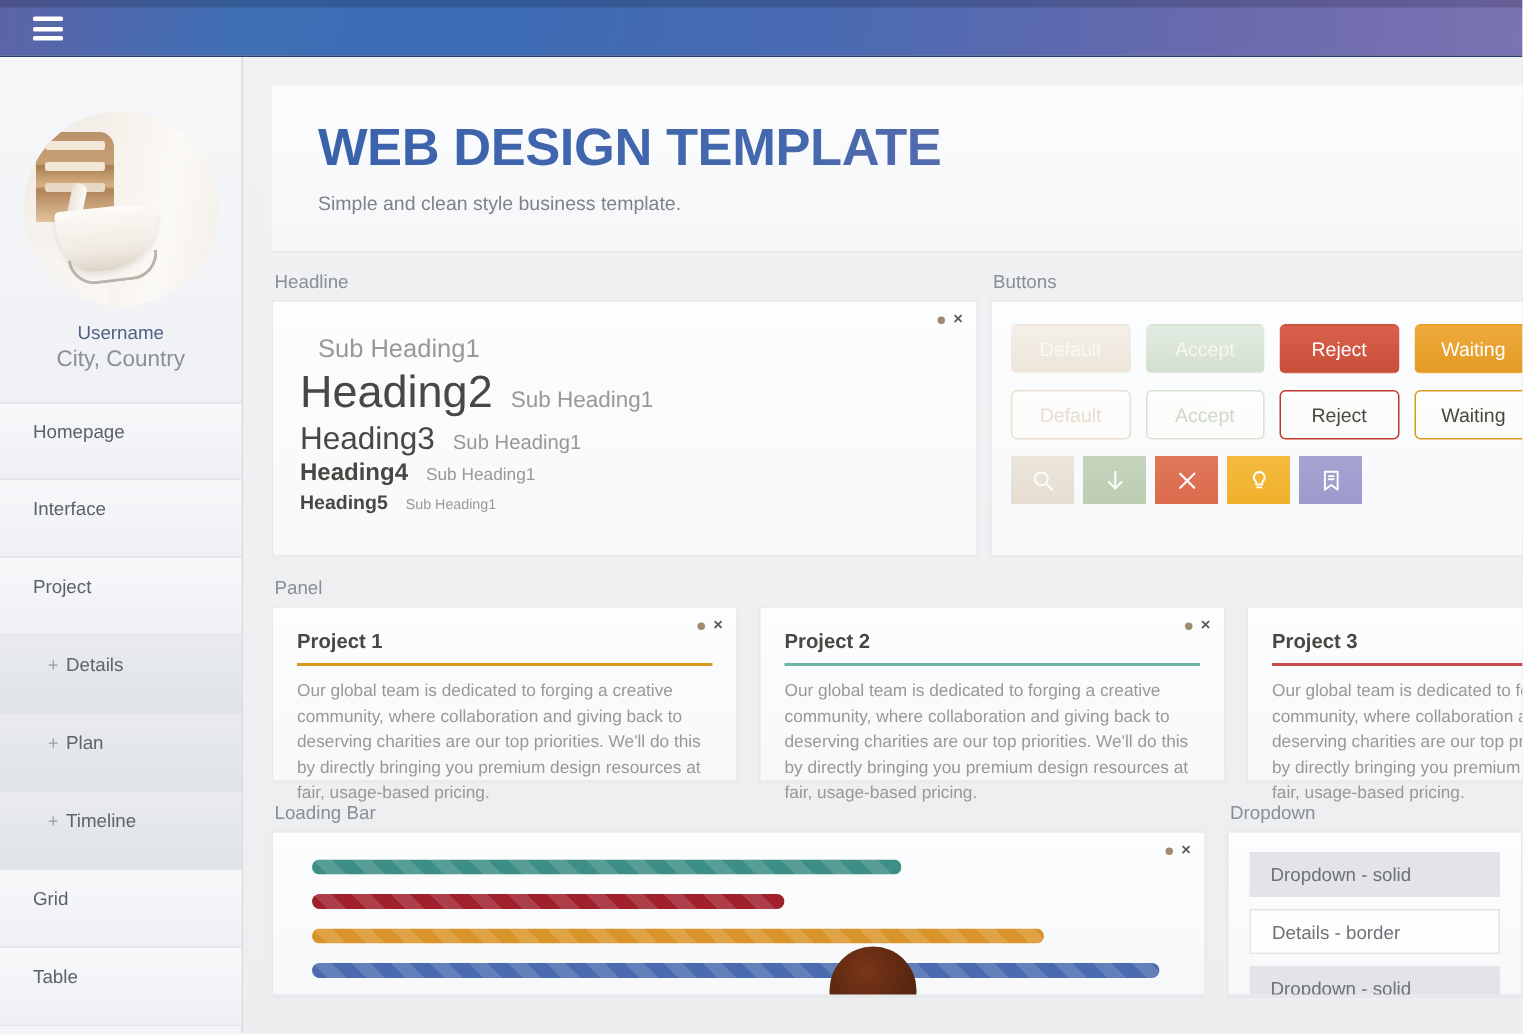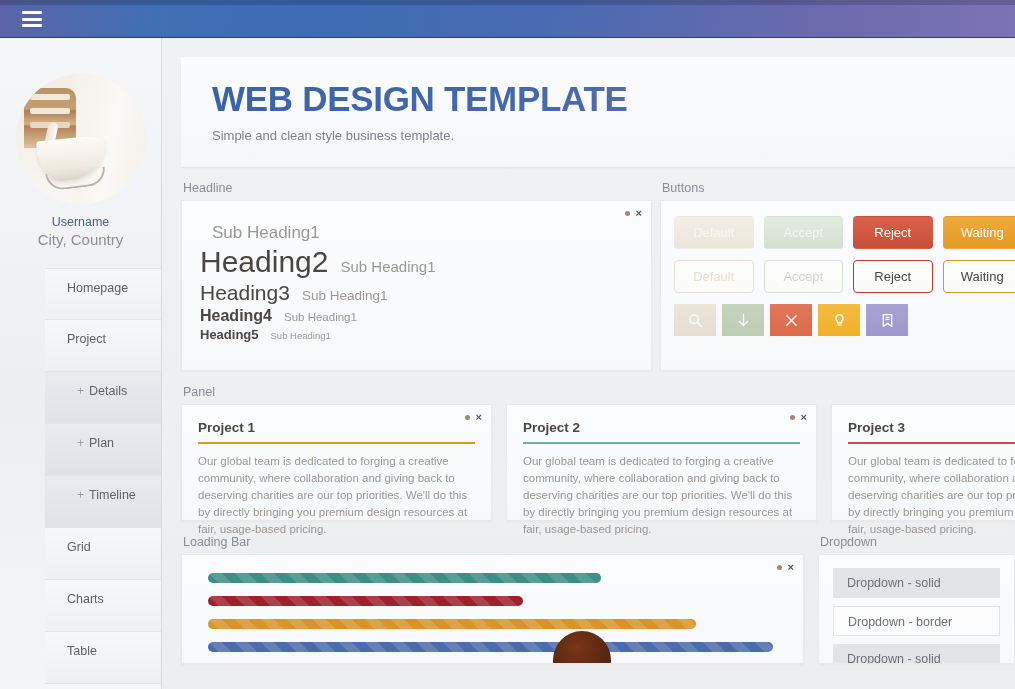--- a/index.html
+++ b/index.html
@@ -80,21 +80,20 @@
   .nav { margin-top: 20px; }
   .nav-item {
     height: 52px; line-height: 38px;
     padding-left: 22px;
     font-size: 12.5px; color: #5d6168;
     border-top: 1px solid #e2e4e7;
     border-bottom: 1px solid #e2e4e7;
     background: linear-gradient(180deg,#f7f8fa 0%,#eef0f3 100%);
     cursor: pointer;
     position: relative;
-    margin-left: 45px;
   }
   .nav-item + .nav-item { border-top: none; }
   .nav-item.active {
     background: linear-gradient(180deg,#6b74bb 0%,#5a64ad 100%);
     color: #ffffff;
     border-top-color: #545ea6; border-bottom-color: #545ea6;
   }
   .nav-item.sub {
     background: linear-gradient(180deg,#e9ebef 0%,#dfe2e6 100%);
     padding-left: 32px; color: #60646b;
@@ -235,26 +234,26 @@
         <div class="stem"></div>
         <div class="bowl"></div>
         <div class="handle"></div>
       </div>
       <div class="username">Username</div>
       <div class="userloc">City, Country</div>
     </div>
 
     <div class="nav" id="nav">
         <div class="nav-item"><span>Homepage</span></div>
+        <div class="nav-item"><span>Interface</span></div>
         <div class="nav-item"><span>Project</span></div>
         <div class="nav-item sub"><span class="plus">+</span><span>Details</span></div>
         <div class="nav-item sub"><span class="plus">+</span><span>Plan</span></div>
         <div class="nav-item sub"><span class="plus">+</span><span>Timeline</span></div>
         <div class="nav-item"><span>Grid</span></div>
-        <div class="nav-item"><span>Charts</span></div>
         <div class="nav-item"><span>Table</span></div>
       </div>
 
     <div class="nav-search">
       <span>
         <svg width="20" height="20" viewBox="0 0 20 20" fill="none" stroke="#3b4b73" stroke-width="1.7">
           <circle cx="8.5" cy="8.5" r="5.6"></circle>
             <line x1="12.8" y1="12.8" x2="18" y2="18" stroke-linecap="round"></line>
         </svg>
       </span>
@@ -412,21 +411,21 @@
               </div>
             </div>
           <div class="blob"></div>
         </div>
       </div>
       <div style="width:197px;">
         <div class="section-label">Dropdown</div>
         <div class="card dd-card">
           <div id="dds">
               <div class="dd solid">Dropdown - solid</div>
-              <div class="dd border">Dropdown - border</div>
+              <div class="dd border">Details - border</div>
               <div class="dd solid">Dropdown - solid</div>
             </div>
         </div>
       </div>
     </div>
 
   </div>
 </div>
 
 </body></html>

